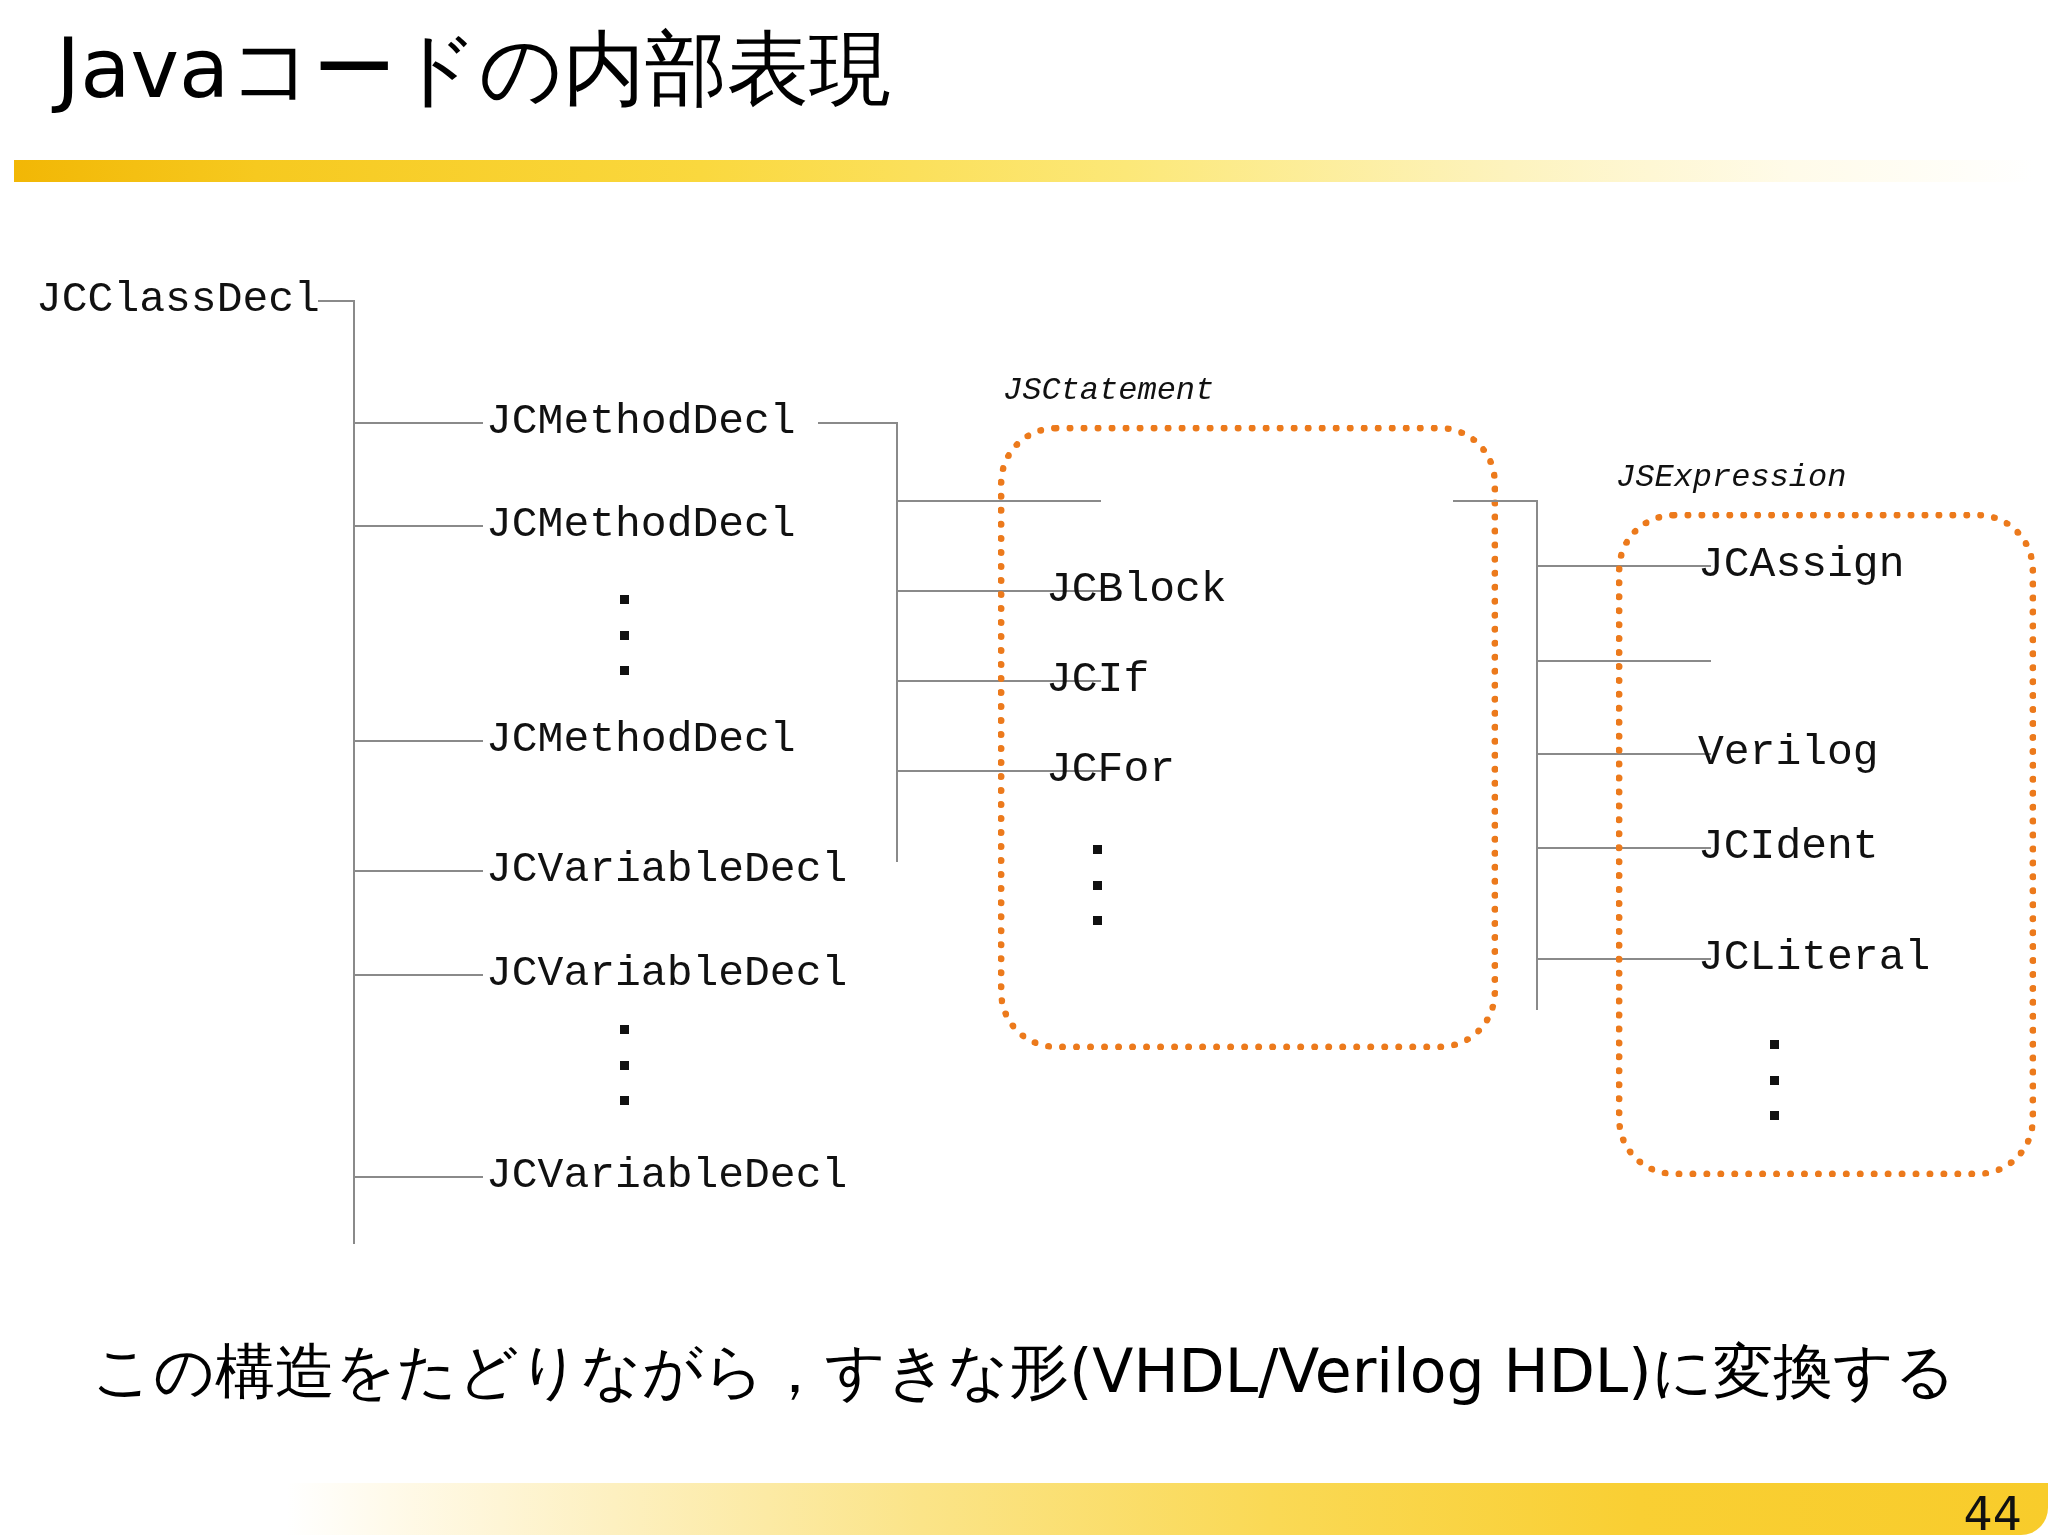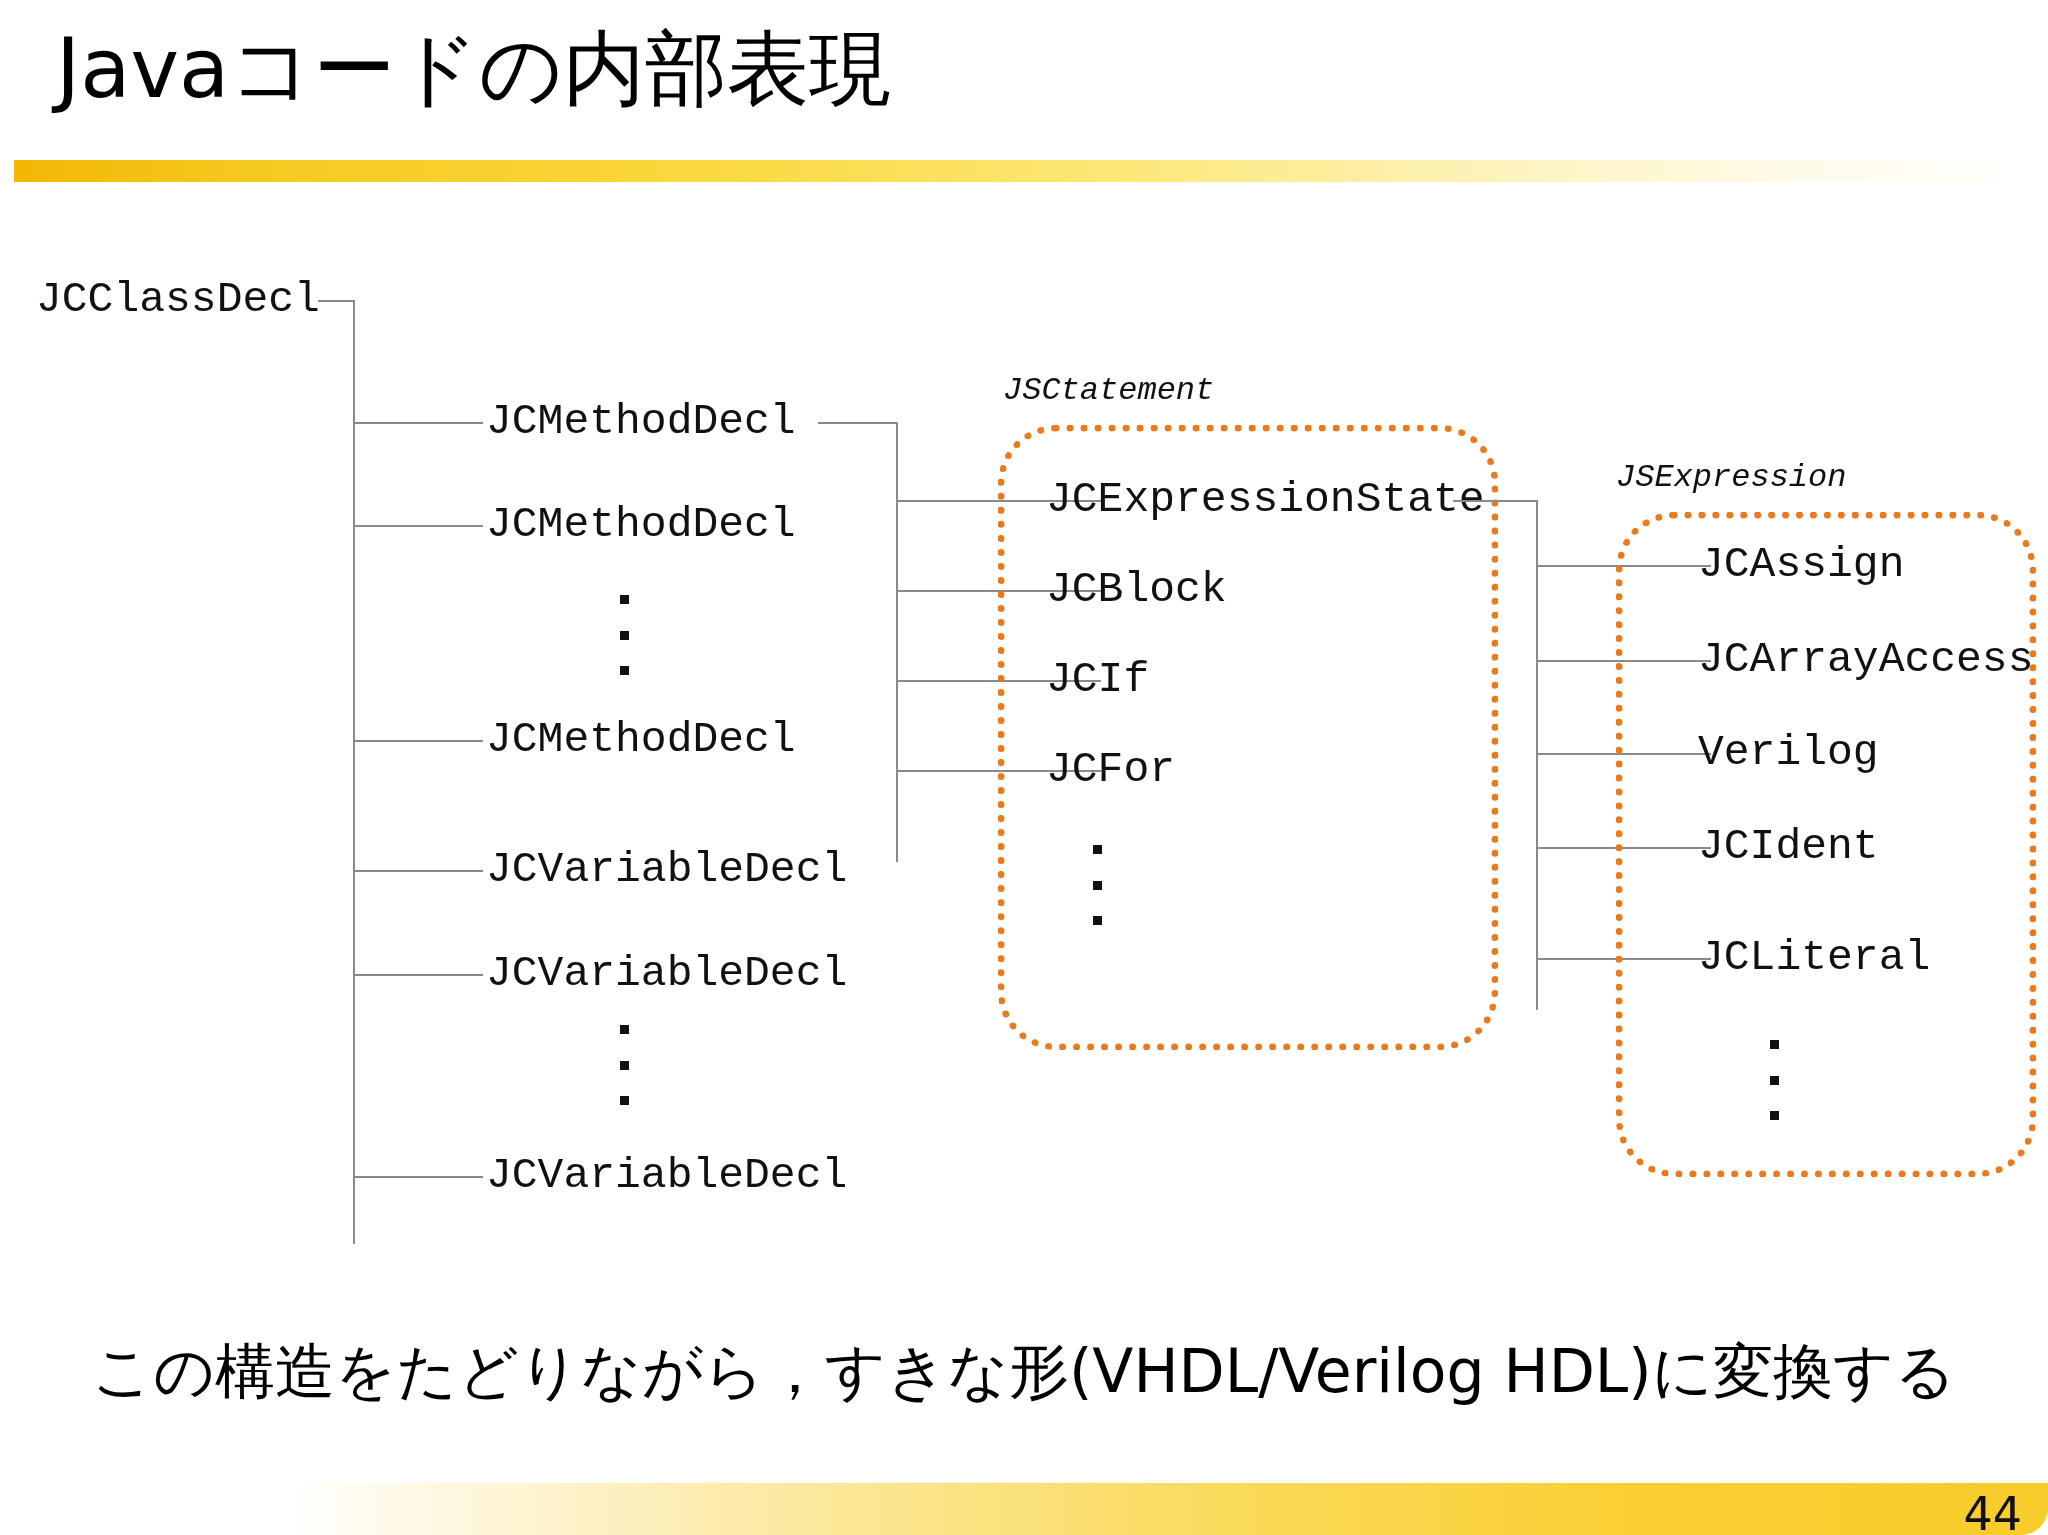--- a/index.html
+++ b/index.html
@@ -184,21 +184,20 @@
     <div class="line-h" style="left:810px; top:422px; width:80px;"></div>
     <div class="line-v" style="left:888px; top:422px; height:440px;"></div>
     <div class="line-h" style="left:888px; top:500px; width:205px;"></div>
     <div class="line-h" style="left:888px; top:590px; width:205px;"></div>
     <div class="line-h" style="left:888px; top:680px; width:205px;"></div>
     <div class="line-h" style="left:888px; top:770px; width:205px;"></div>
 
     <div class="group-box" style="left:990px; top:425px; width:500px; height:625px;"></div>
     <div class="group-label" style="left:995px; top:375px;">JSCtatement</div>
 
-    <div class="node-label" style="left:1038px; top:478px;">JCExpressionState</div>
     <div class="node-label" style="left:1038px; top:568px;">JCBlock</div>
     <div class="node-label" style="left:1038px; top:658px;">JCIf</div>
     <div class="node-label" style="left:1038px; top:748px;">JCFor</div>
     <div class="vdots" style="left:1085px; top:845px; height:80px;">
         <i></i>
         <i></i>
         <i></i>
       </div>
 
     <div class="line-h" style="left:1445px; top:500px; width:85px;"></div>
@@ -206,21 +205,20 @@
     <div class="line-h" style="left:1528px; top:565px; width:175px;"></div>
     <div class="line-h" style="left:1528px; top:660px; width:175px;"></div>
     <div class="line-h" style="left:1528px; top:753px; width:175px;"></div>
     <div class="line-h" style="left:1528px; top:847px; width:175px;"></div>
     <div class="line-h" style="left:1528px; top:958px; width:175px;"></div>
 
     <div class="group-box" style="left:1608px; top:512px; width:420px; height:665px;"></div>
     <div class="group-label" style="left:1608px; top:462px;">JSExpression</div>
 
     <div class="node-label" style="left:1690px; top:543px;">JCAssign</div>
-    <div class="node-label" style="left:1690px; top:638px;">JCArrayAccess</div>
     <div class="node-label" style="left:1690px; top:731px;">Verilog</div>
     <div class="node-label" style="left:1690px; top:825px;">JCIdent</div>
     <div class="node-label" style="left:1690px; top:936px;">JCLiteral</div>
     <div class="vdots" style="left:1762px; top:1040px; height:80px;">
         <i></i>
         <i></i>
         <i></i>
       </div>
 
   </div>

